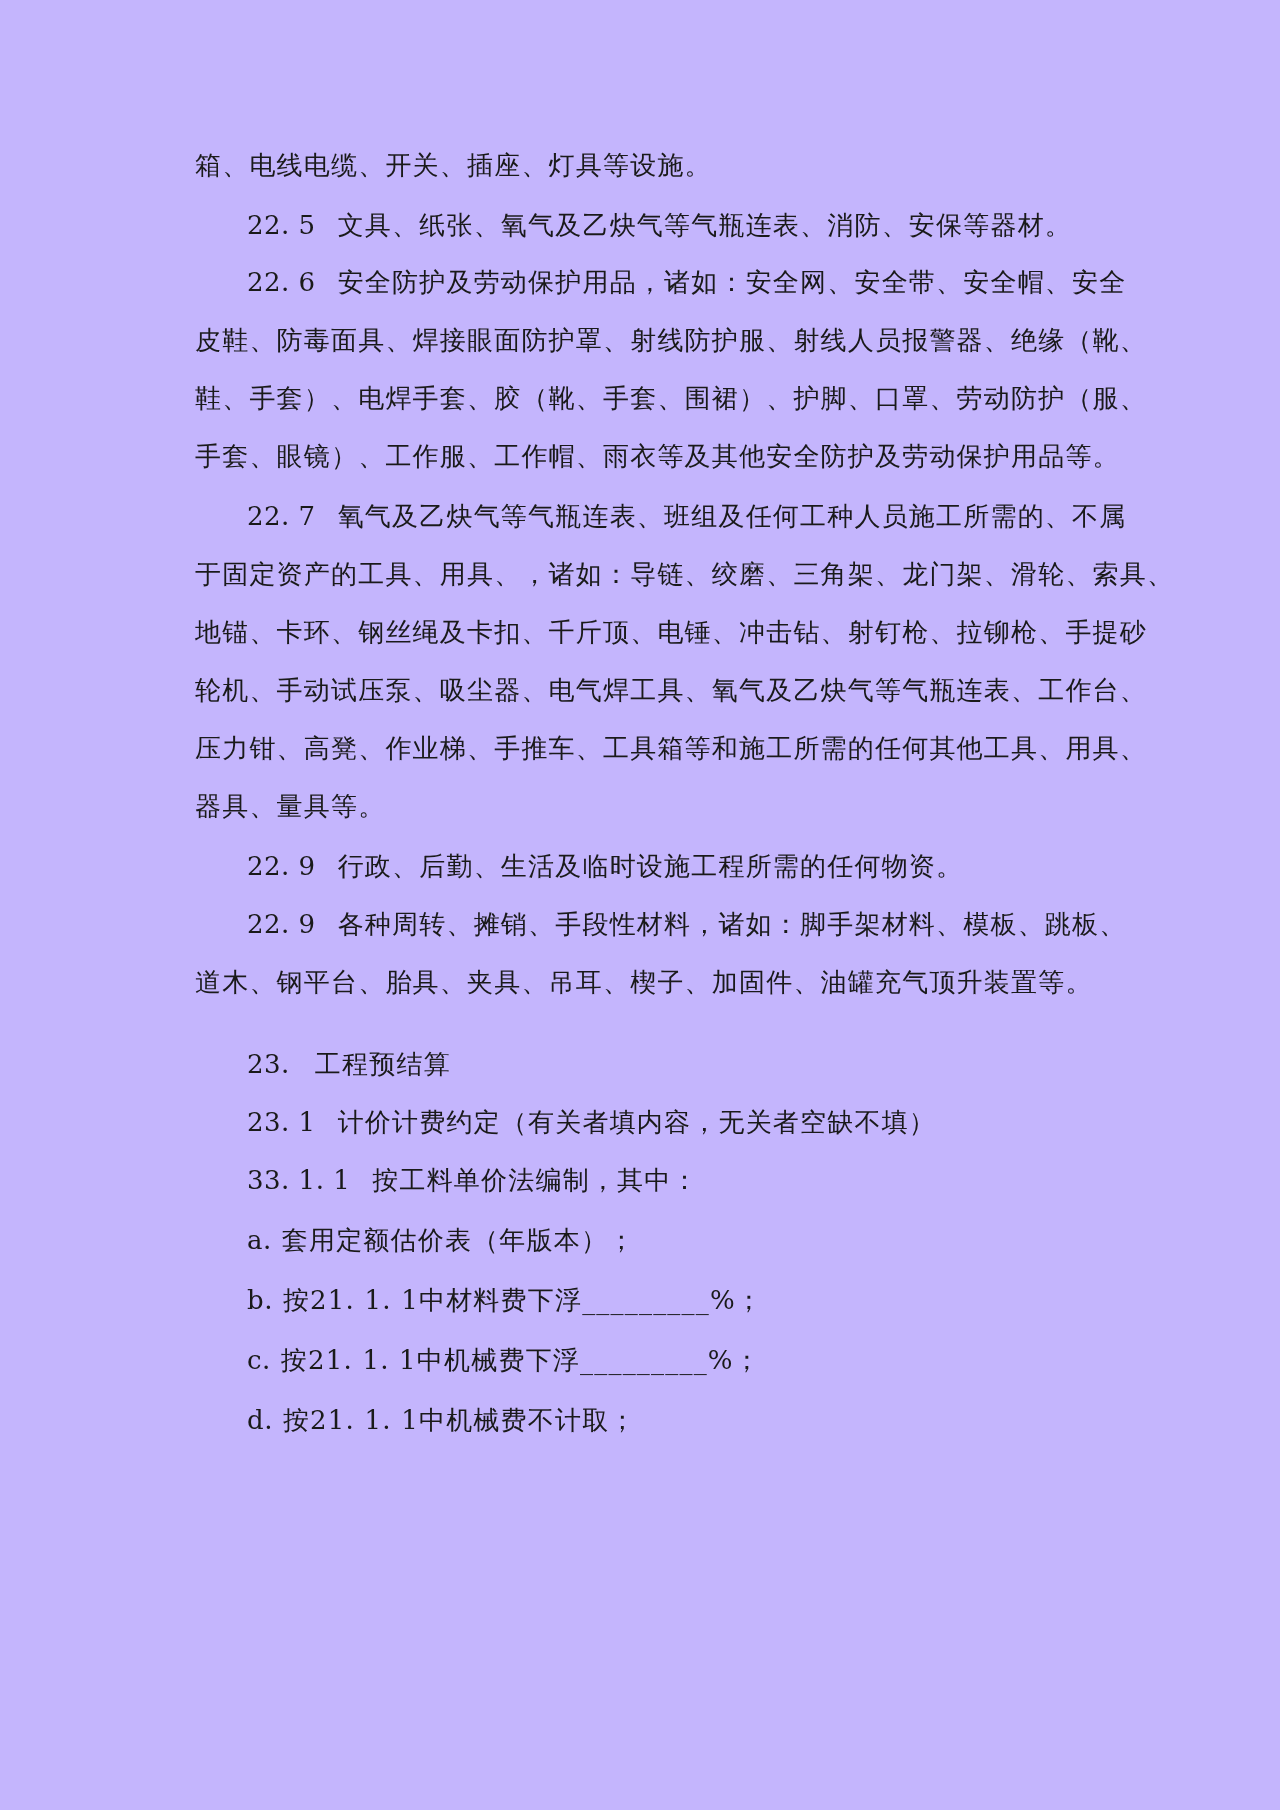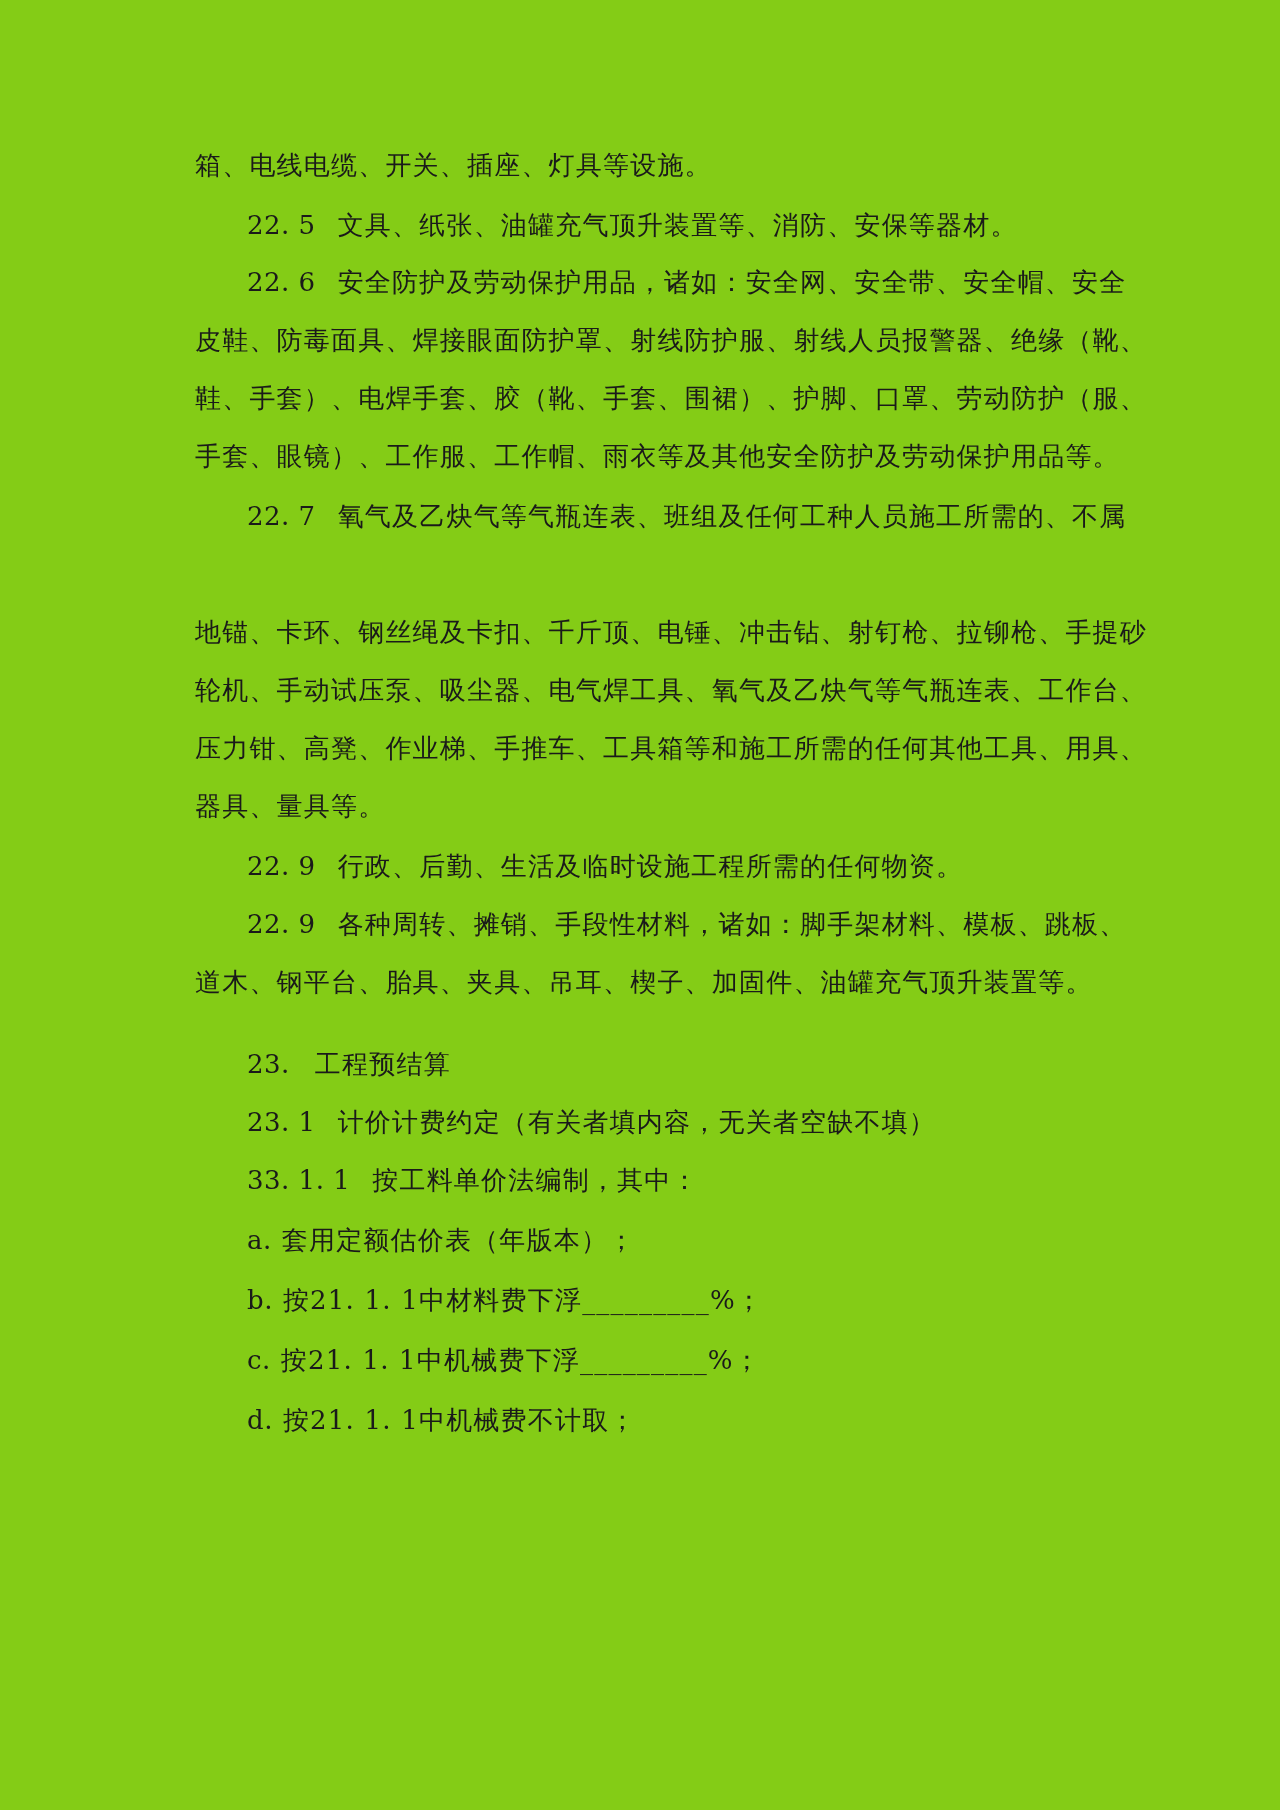--- a/index.html
+++ b/index.html
@@ -1,19 +1,19 @@
 <!DOCTYPE html>
 <html><head>
   <meta charset="utf-8">
   <style>
     html, body { margin: 0; padding: 0; background: #ffffff; }
     body { width: 1280px; height: 1810px; position: relative; overflow: hidden; }
     .page {
       position: absolute; left: 0; top: 0; width: 1280px; height: 1810px;
-      background: #84cc16;
+      background: #c4b5fd;
       color: #1a1a1a;
       font-family: "DejaVu Serif", "Liberation Serif", serif;
     }
     .line {
       position: absolute;
       left: 195px;
       width: 895px;
       height: 40px;
       font-size: 26px;
       line-height: 40px;
@@ -29,21 +29,21 @@
 </head>
 <body>
 
 <div class="page">
 
   <div class="line last" style="top:145px">
     <span>箱、电线电缆、开关、插座、灯具等设施。</span>
   </div>
 
   <div class="line indent last" style="top:205px">
-    <span class="num">22. 5</span><span>文具、纸张、油罐充气顶升装置等、消防、安保等器材。</span>
+    <span class="num">22. 5</span><span>文具、纸张、氧气及乙炔气等气瓶连表、消防、安保等器材。</span>
   </div>
 
   <div class="line indent" style="top:262px">
     <span class="num">22. 6</span><span>安全防护及劳动保护用品，诸如：安全网、安全带、安全帽、安全</span>
   </div>
 
   <div class="line" style="top:320px">
     <span>皮鞋、防毒面具、焊接眼面防护罩、射线防护服、射线人员报警器、绝缘（靴、</span>
   </div>
 
@@ -52,20 +52,23 @@
   </div>
 
   <div class="line last" style="top:436px">
     <span>手套、眼镜）、工作服、工作帽、雨衣等及其他安全防护及劳动保护用品等。</span>
   </div>
 
   <div class="line indent" style="top:496px">
     <span class="num">22. 7</span><span>氧气及乙炔气等气瓶连表、班组及任何工种人员施工所需的、不属</span>
   </div>
 
+  <div class="line" style="top:554px">
+    <span>于固定资产的工具、用具、，诸如：导链、绞磨、三角架、龙门架、滑轮、索具、</span>
+  </div>
 
   <div class="line" style="top:612px">
     <span>地锚、卡环、钢丝绳及卡扣、千斤顶、电锤、冲击钻、射钉枪、拉铆枪、手提砂</span>
   </div>
 
   <div class="line" style="top:728px">
     <span>压力钳、高凳、作业梯、手推车、工具箱等和施工所需的任何其他工具、用具、</span>
   </div>
 
   <div class="line" style="top:670px">

